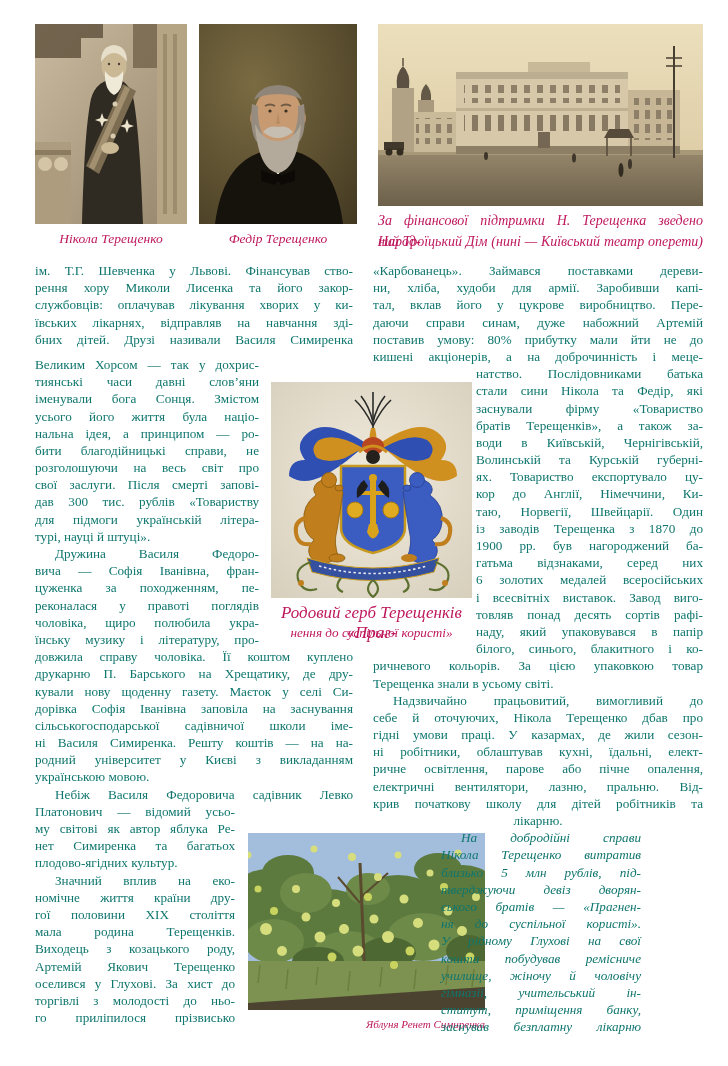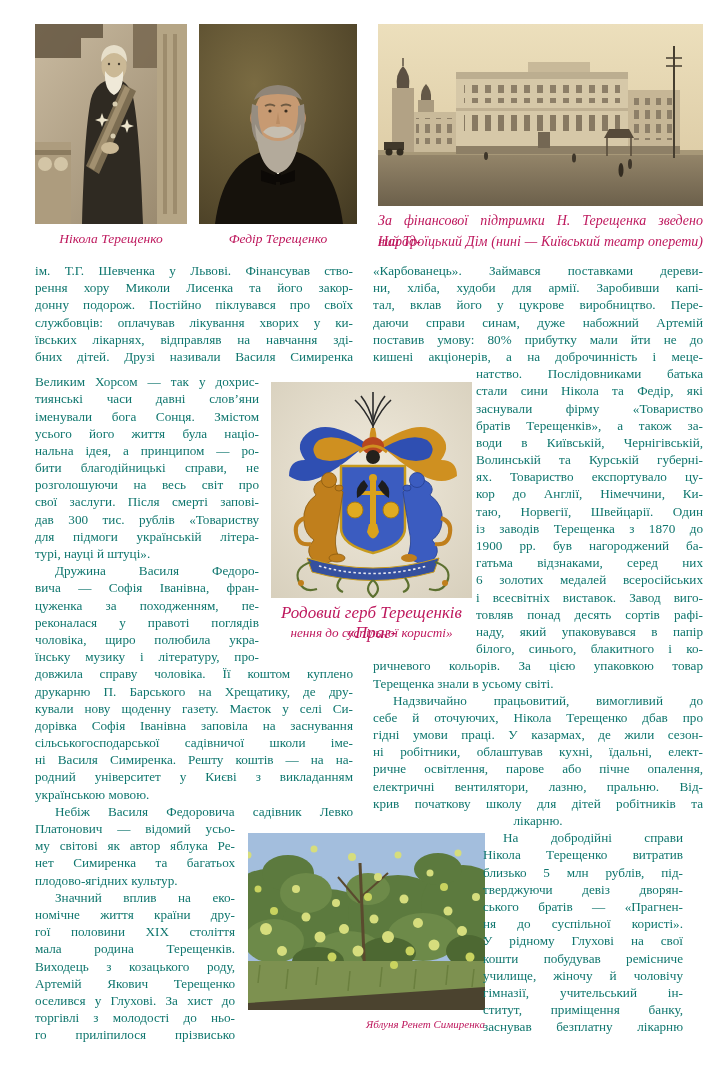--- a/index.html
+++ b/index.html
@@ -11,21 +11,21 @@
   .cap.center{text-align:center;}
   .cap.just{text-align:justify;text-align-last:justify;}
   .cap.right{text-align:right;}
   .col{position:absolute;top:262px;font:13.2px/17.2px "Liberation Serif", serif;color:#0f766e;}
   #col-left{left:35px;width:318px;}
   #col-right{left:373px;width:330px;}
   .blk{overflow:visible;}
   .blk-b{width:224px;margin-top:8px;}
   .blk-d{width:200px;}
   .blk-f{width:227px;margin-left:103px;}
-  .blk-h{width:200px;margin-left:110px;}
+  .blk-h{width:200px;margin-left:68px;font-style:italic;}
   .ln{height:17.2px;text-align:justify;text-align-last:justify;white-space:normal;}
   .ln.last{text-align-last:left;}
   .ln.ctr{text-align-last:center;}
   .ln.ind{text-indent:20px;}
 </style>
 </head>
 <body>
 
 <div class="page">
 
@@ -311,21 +311,20 @@
           <circle cx="146" cy="132" r="4"></circle>
       </g>
     </svg>
   </div>
   <div class="cap right" style="left:300px;top:1014px;width:185px;line-height:20px;font-size:11px;">Яблуня Ренет Симиренка</div>
 
   <div class="col" id="col-left">
     <div class="blk">
         <div class="ln">ім. Т.Г. Шевченка у Львові. Фінансував ство-</div>
         <div class="ln">рення хору Миколи Лисенка та його закор-</div>
-        <div class="ln">донну подорож. Постійно піклувався про своїх</div>
         <div class="ln">службовців: оплачував лікування хворих у ки-</div>
         <div class="ln">ївських лікарнях, відправляв на навчання зді-</div>
         <div class="ln">бних дітей. Друзі називали Василя Симиренка</div>
       </div>
     <div class="blk blk-b">
         <div class="ln">Великим Хорсом — так у дохрис-</div>
         <div class="ln">тиянські часи давні слов’яни</div>
         <div class="ln">іменували бога Сонця. Змістом</div>
         <div class="ln">усього його життя була націо-</div>
         <div class="ln">нальна ідея, а принципом — ро-</div>

